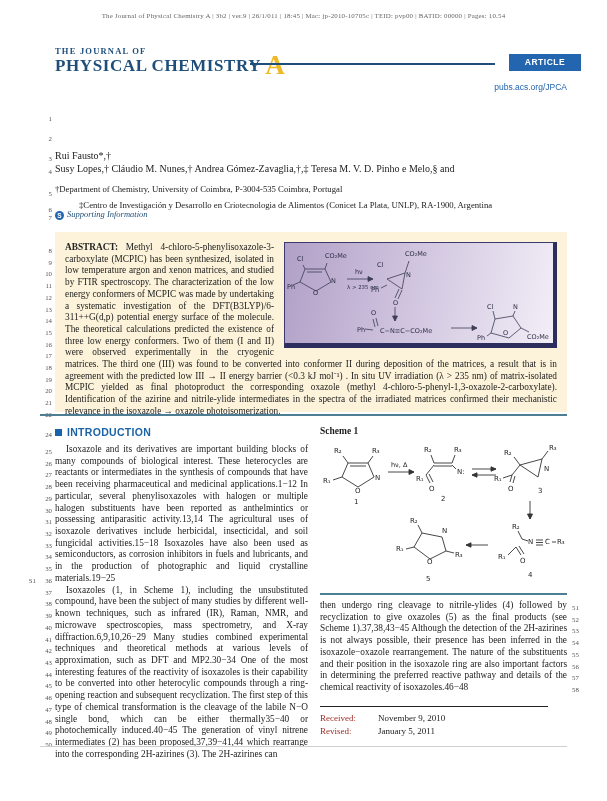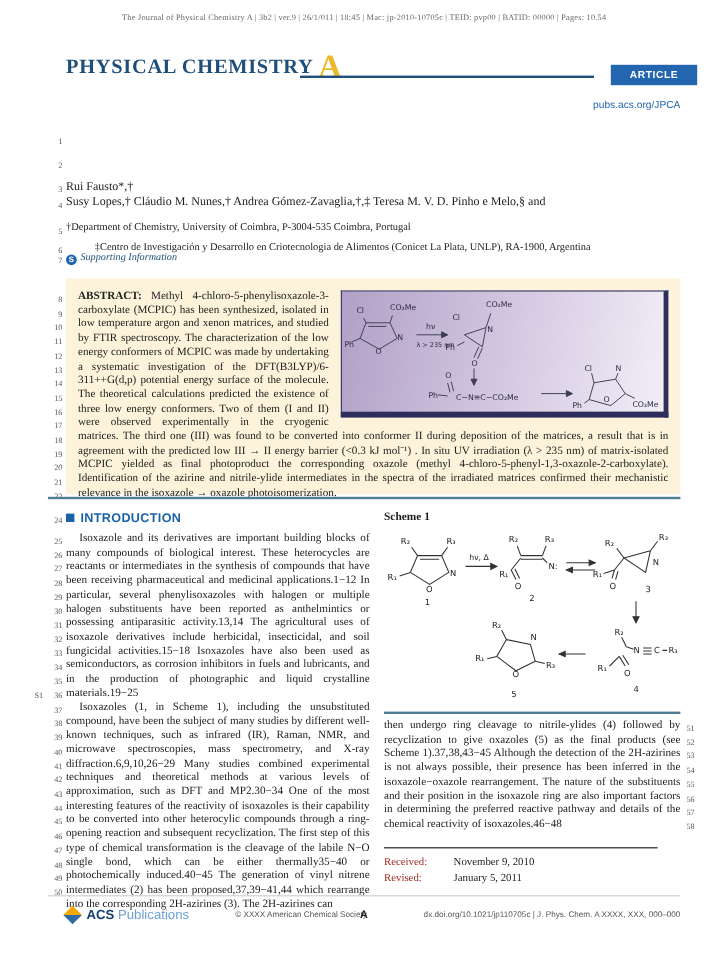--- a/index.html
+++ b/index.html
@@ -66,20 +66,21 @@
   svg text{font-family:"DejaVu Sans",sans-serif;}
 </style>
 </head>
 <body>
 
 <div class="page">
 
   <div class="meta-line">The Journal of Physical Chemistry A | 3b2 | ver.9 | 26/1/011 | 18:45 | Mac: jp-2010-10705c | TEID: pvp00 | BATID: 00000 | Pages: 10.54</div>
 
   <div class="masthead">
+    <div class="mast-small">THE JOURNAL OF</div>
     <div class="mast-big"><span>PHYSICAL CHEMISTRY</span><span class="gold-a">A</span></div>
   </div>
   <div class="mast-rule"></div>
   <div class="badge">ARTICLE</div>
   <div class="journal-url">pubs.acs.org/JPCA</div>
 
   <div class="lnum" style="left:36px;top:109px;line-height:20px;">
       <div>1</div>
       <div>2</div>
     </div>
@@ -312,20 +313,14 @@
 
   <div class="colR">then undergo ring cleavage to nitrile-ylides (4) followed by recyclization to give oxazoles (5) as the final products (see Scheme 1).37,38,43−45 Although the detection of the 2H-azirines is not always possible, their presence has been inferred in the isoxazole−oxazole rearrangement. The nature of the substituents and their position in the isoxazole ring are also important factors in determining the preferred reactive pathway and details of the chemical reactivity of isoxazoles.46−48</div>
 
   <div class="recv-rule"></div>
   <div class="dates">
     <div><span class="lab">Received:</span><span>November 9, 2010</span></div>
     <div><span class="lab">Revised:</span><span>January 5, 2011</span></div>
   </div>
 
   <div class="foot-rule"></div>
-  <div class="footer">
-    <div class="acs-logo"><span class="acs-diamond"></span><span class="acs-name">ACS</span><span class="acs-pub"> Publications</span></div>
-    <div class="copyright">© XXXX American Chemical Society</div>
-    <div class="page-label">A</div>
-    <div class="doi">dx.doi.org/10.1021/jp110705c | J. Phys. Chem. A XXXX, XXX, 000–000</div>
-  </div>
 
 </div>
 
 </body></html>

